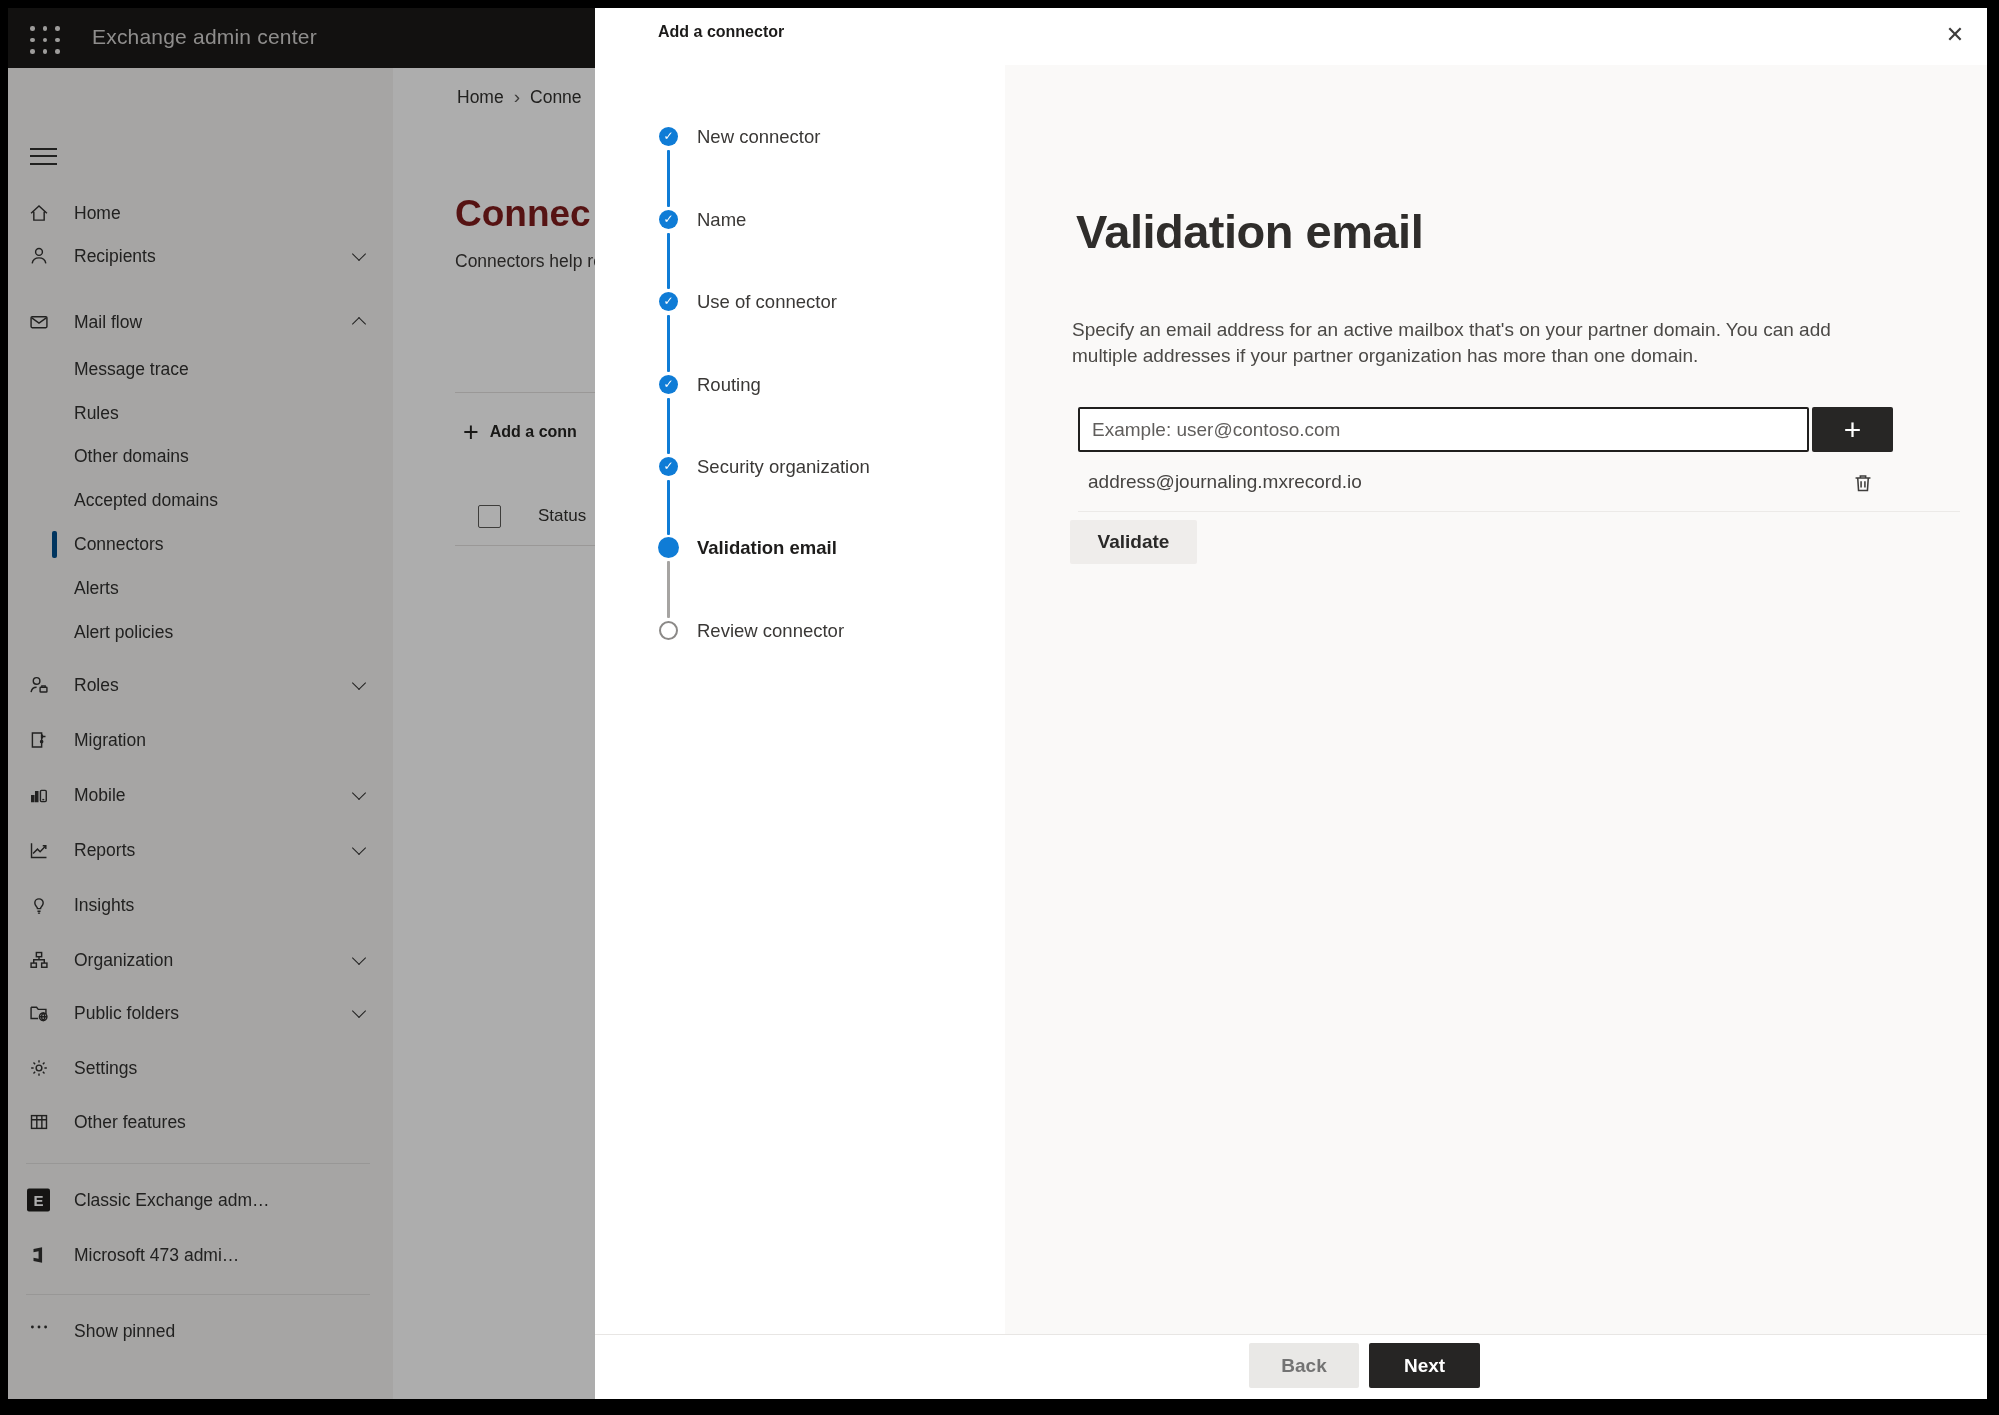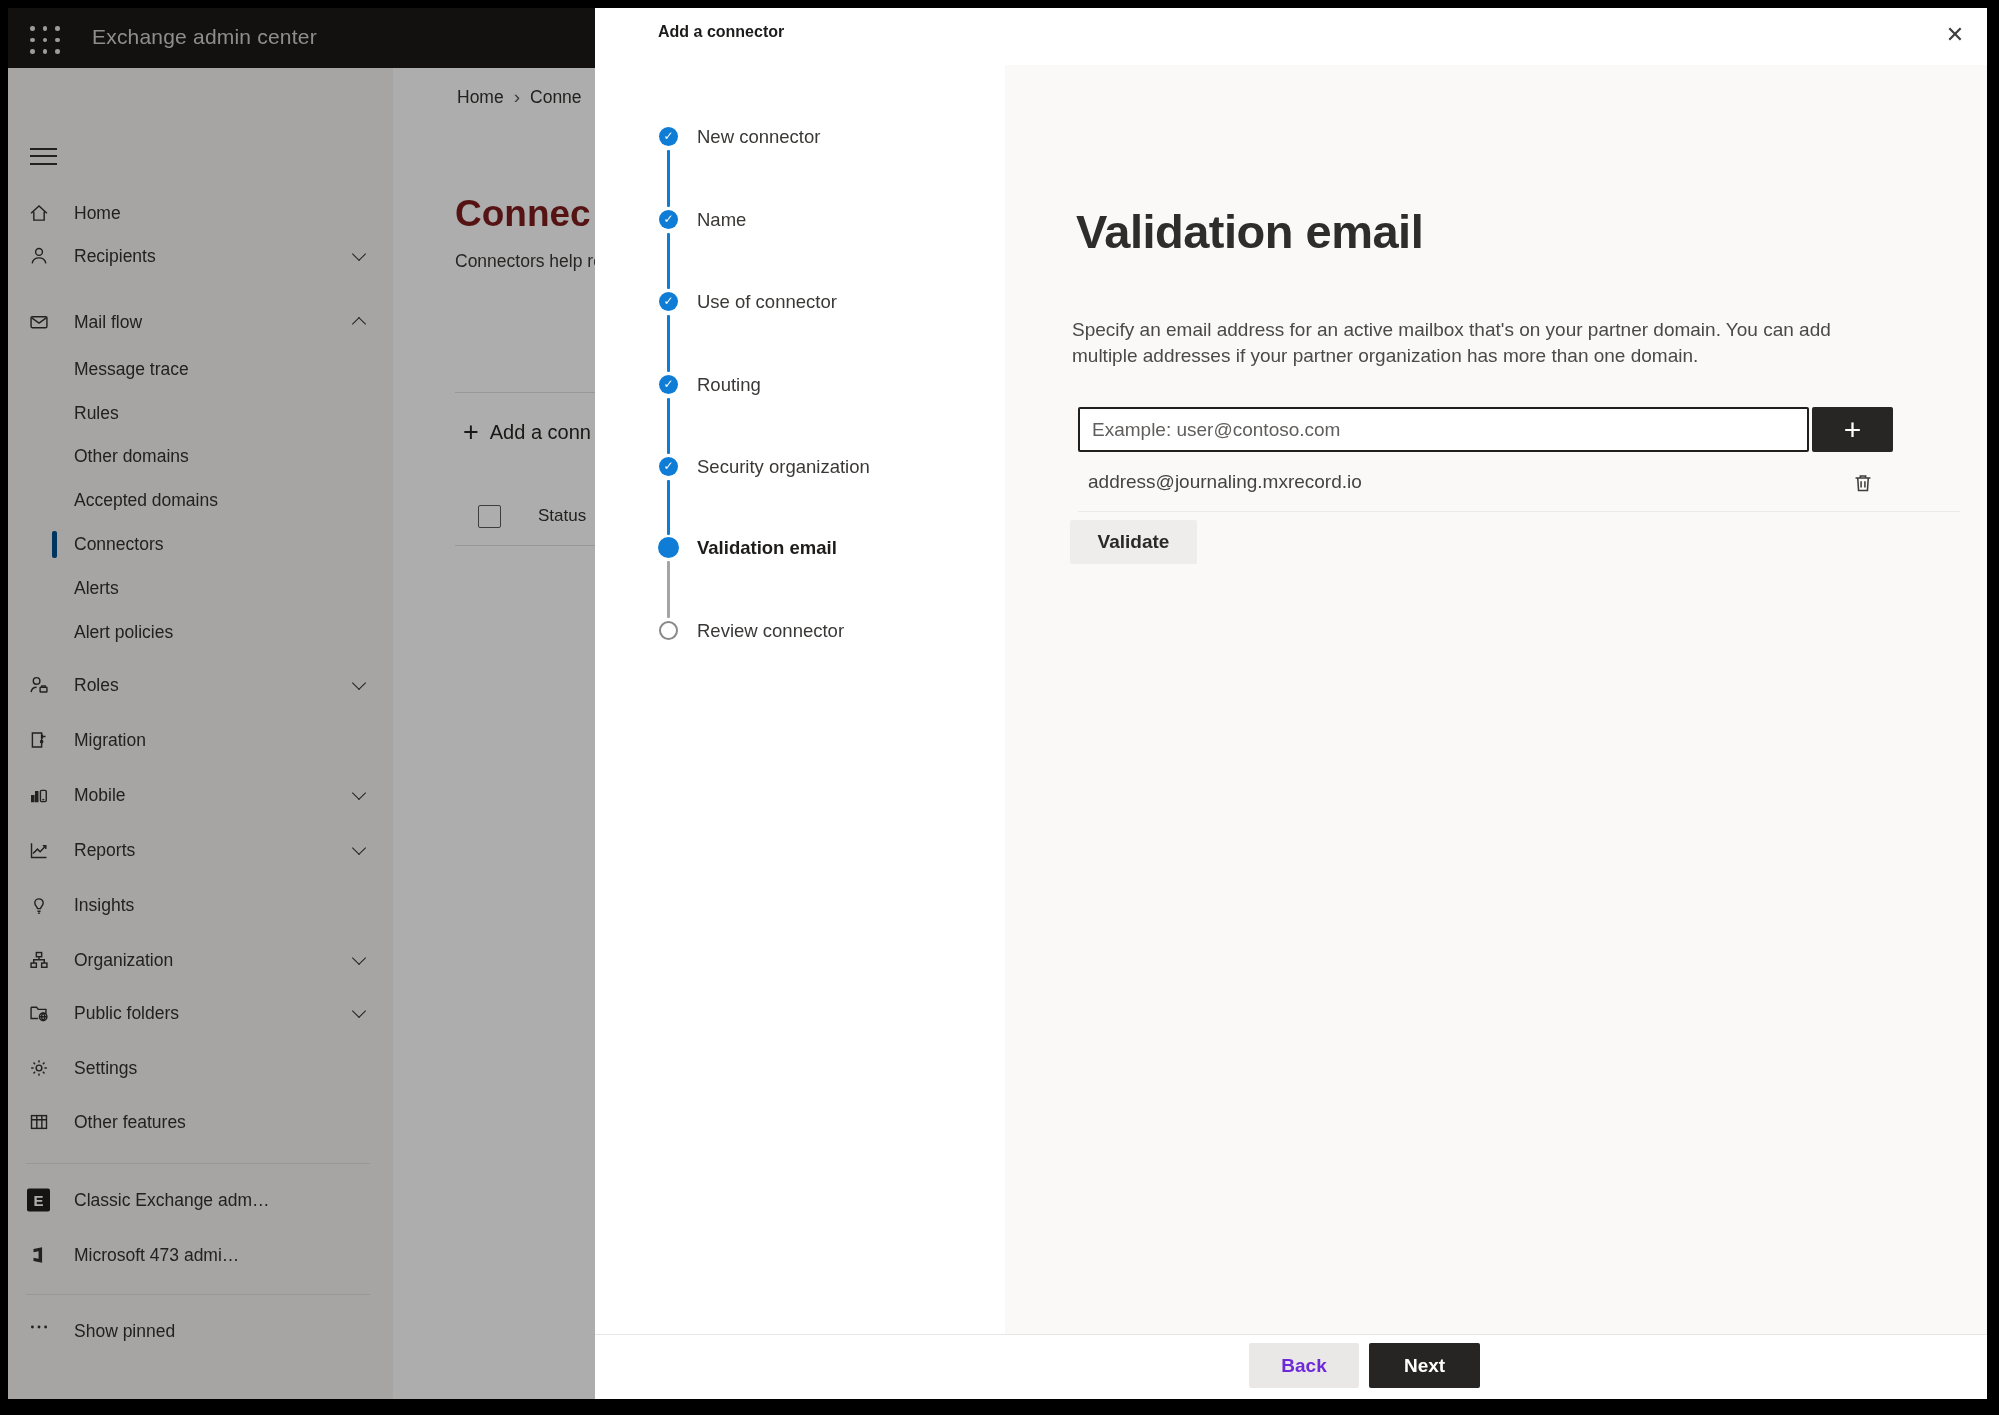--- a/index.html
+++ b/index.html
@@ -32,21 +32,21 @@
                  background:#1f1e1d;color:#fff;font-size:15px;font-weight:700;text-align:center;line-height:23px;border-radius:2px;}
   
   #bgpage{position:absolute;left:385px;top:60px;right:0;bottom:0;background:#ffffff;z-index:1;overflow:hidden;}
   .crumb{font-size:17.5px;color:#32312f;white-space:nowrap;cursor:pointer;}
   .crumb-sep{font-size:19px;color:#5a5856;padding:0 10px;}
   .bg-title{position:absolute;left:62px;top:100px;font-size:37px;font-weight:700;color:#7f1d1d;white-space:nowrap;}
   .bg-desc{position:absolute;left:62px;top:180px;font-size:17.5px;line-height:27px;color:#3b3937;white-space:nowrap;}
   .bg-divider{position:absolute;left:62px;top:324px;width:420px;border-top:1px solid #e3e1df;}
   .bg-add{position:absolute;left:70px;top:346px;height:36px;display:flex;align-items:center;cursor:pointer;color:#262523;}
   .bg-add .plus{font-size:27px;font-weight:400;margin-right:11px;line-height:1;}
-  .bg-add .albl{font-size:20px;font-weight:400;white-space:nowrap;}
+  .bg-add .albl{font-size:16px;font-weight:700;white-space:nowrap;}
   .bg-checkbox{position:absolute;left:85px;top:437px;width:21px;height:21px;border:1.6px solid #5c5a58;border-radius:2px;background:transparent;cursor:pointer;}
   .bg-status{position:absolute;left:145px;top:438px;font-size:17px;color:#33322f;font-weight:400;}
   .bg-divider2{position:absolute;left:62px;top:477px;width:420px;border-top:1px solid #e3e1df;}
   
   #scrim{position:absolute;inset:0;background:rgba(0,0,0,0.32);z-index:5;}
   
   #dialog{position:absolute;left:587px;top:0;right:0;bottom:0;background:#ffffff;z-index:10;}
   .dlg-header{position:absolute;left:0;top:0;right:0;height:57px;background:#fff;border-bottom:1px solid #e8e6e4;}
   .dlg-title{position:absolute;left:63px;top:15px;font-size:16px;font-weight:700;color:#1c1b1a;}
   .dlg-close{position:absolute;right:14px;top:9px;width:36px;height:36px;border:none;background:transparent;
@@ -78,21 +78,21 @@
   .addr-row{position:absolute;left:0;top:402px;width:100%;height:34px;}
   .addr-text{position:absolute;left:83px;top:4px;font-size:19px;color:#454341;white-space:nowrap;}
   .trash-btn{position:absolute;left:842px;top:0;width:32px;height:32px;border:none;background:transparent;cursor:pointer;
              color:#3f3e3c;padding:0;}
   .addr-divider{position:absolute;left:73px;top:446px;width:882px;border-top:1px solid #eceae8;}
   .validate-btn{position:absolute;left:65px;top:455px;width:127px;height:44px;background:#efedeb;border:none;border-radius:2px;
                 font-size:19px;font-weight:700;color:#2a2928;cursor:pointer;font-family:inherit;}
   
   .dlg-footer{position:absolute;left:0;right:0;bottom:0;height:64px;background:#fff;border-top:1px solid #e8e6e4;}
   .back-btn{position:absolute;left:654px;top:8px;width:110px;height:45px;background:#e9e8e6;border:none;border-radius:2px;
-            font-size:19px;font-weight:700;color:#6d28d9;cursor:pointer;font-family:inherit;}
+            font-size:19px;font-weight:700;color:#737373;cursor:pointer;font-family:inherit;}
   .next-btn{position:absolute;left:774px;top:8px;width:111px;height:45px;background:#262524;border:none;border-radius:2px;
             font-size:19px;font-weight:700;color:#ffffff;cursor:pointer;font-family:inherit;}
   svg{display:block;}
 </style>
 </head>
 <body>
 
 <div id="app">
 
   <header id="topbar">

